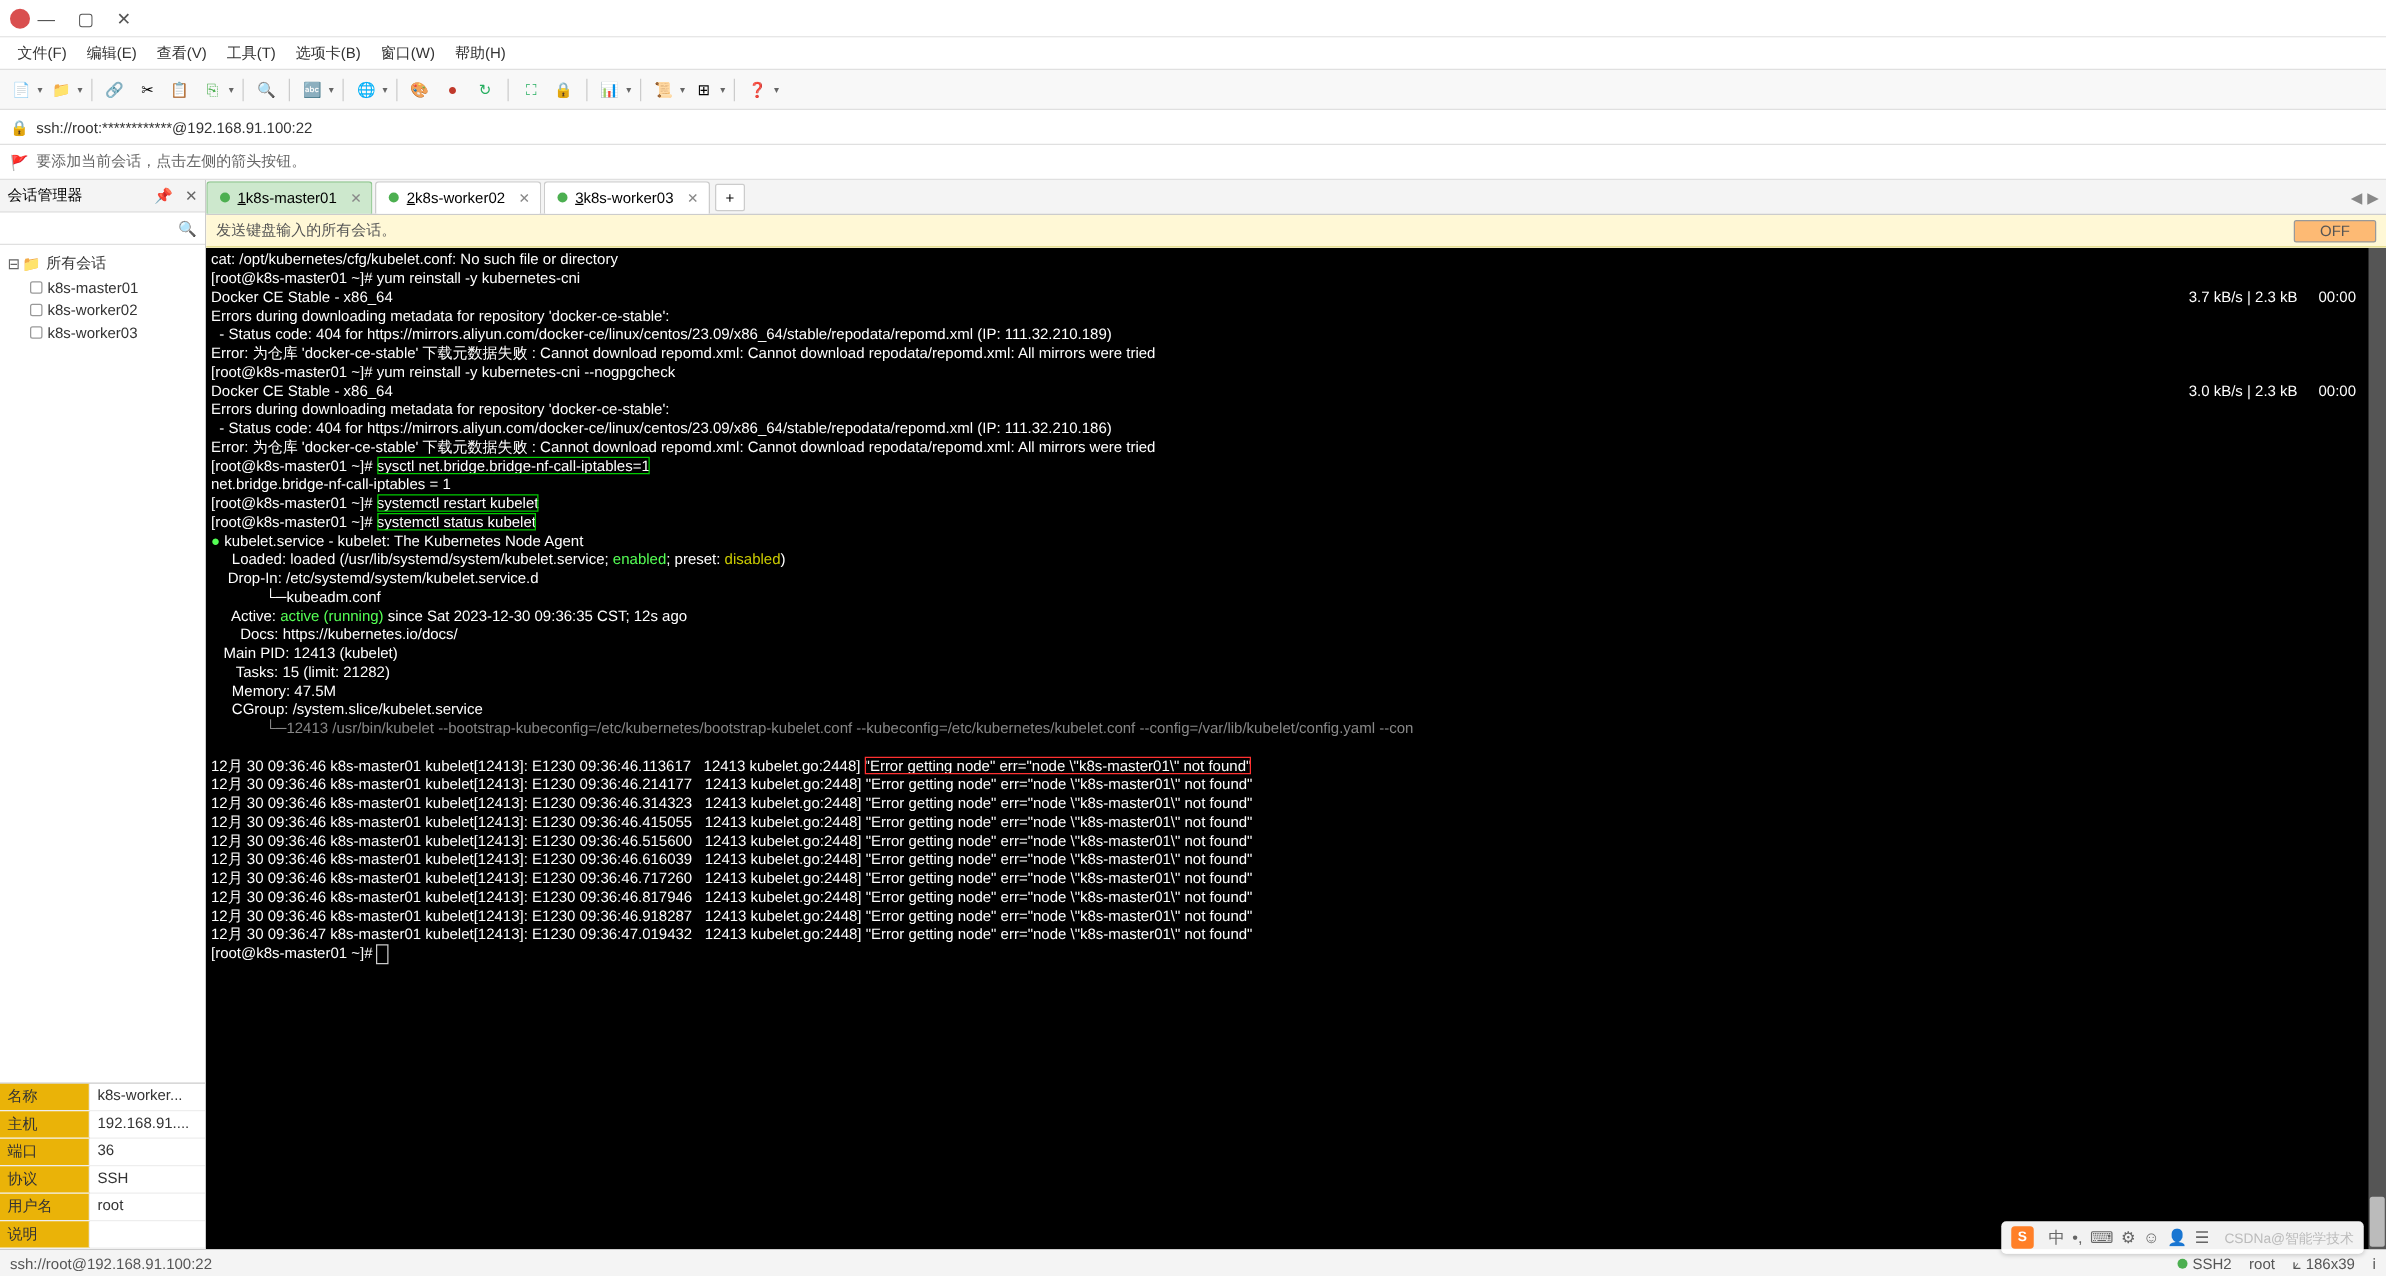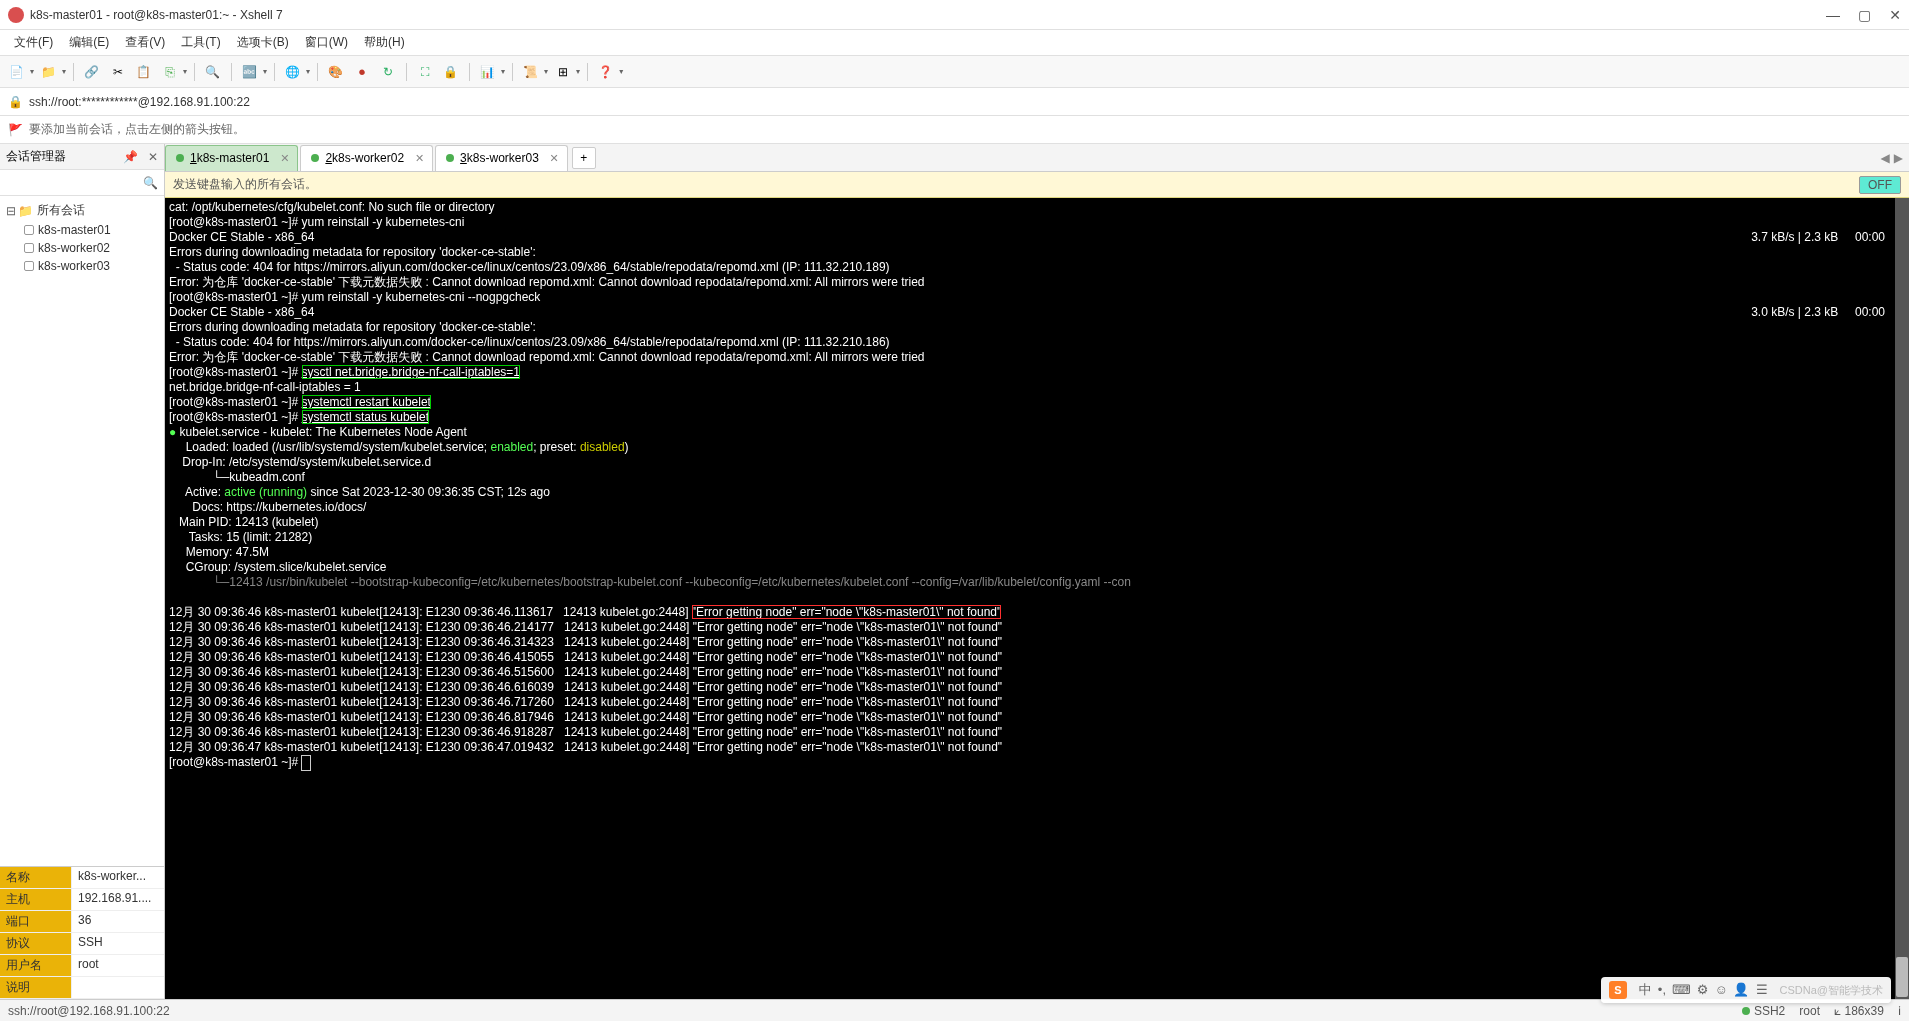--- a/index.html
+++ b/index.html
@@ -58,29 +58,29 @@
 .tabbar { height: 28px; background: #f4f4f4; display: flex; align-items: center; border-bottom: 1px solid #ccc; position: relative; }
 .tab { height: 26px; padding: 0 28px 0 10px; display: flex; align-items: center; border: 1px solid #ccc; border-bottom: none; background: #fff; margin-right: 2px; cursor: pointer; position: relative; border-radius: 3px 3px 0 0; }
 .tab.active { background: #cde8cd; border-color: #8bc48b; }
 .tab .dot { width: 8px; height: 8px; border-radius: 50%; background: #4caf50; margin-right: 6px; }
 .tab .close { position: absolute; right: 8px; color: #888; font-size: 11px; }
 .tab-add { width: 24px; height: 22px; display: flex; align-items: center; justify-content: center; border: 1px solid #ccc; background: #fff; cursor: pointer; margin-left: 2px; border-radius: 2px; }
 .tab-nav { position: absolute; right: 6px; display: flex; gap: 4px; color: #888; }
 
 
 .broadcast { height: 26px; background: #fff8d6; border-bottom: 1px solid #e0d880; display: flex; align-items: center; justify-content: space-between; padding: 0 8px; color: #555; }
-.broadcast .off-btn { border: 1px solid #999; padding: 1px 8px; background: #5eead4; cursor: pointer; border-radius: 2px; }
+.broadcast .off-btn { border: 1px solid #999; padding: 1px 20px; background: #fdba74; cursor: pointer; border-radius: 2px; }
 
 
 .terminal { flex: 1; background: #000; color: #ccc; font-family: "Consolas", "Courier New", monospace; font-size: 13px; line-height: 15px; padding: 2px 4px; overflow: auto; white-space: pre; position: relative; }
 .terminal .white { color: #fff; }
 .terminal .yellow { color: #cccc00; }
 .terminal .brightgreen { color: #55ff55; }
 .terminal .dim { color: #888; }
-.terminal .boxgreen { outline: 1px solid #00cc00; outline-offset: -1px; text-decoration: underline; }
+.terminal .boxgreen { outline: 1px solid #00cc00; outline-offset: -1px; }
 .terminal .boxred { outline: 1px solid #ff3030; outline-offset: -1px; }
 .terminal .cursor { display: inline-block; width: 8px; height: 14px; outline: 1px solid #ccc; vertical-align: middle; }
 .terminal-scroll { position: absolute; right: 0; top: 0; bottom: 0; width: 14px; background: #555; }
 .terminal-scroll-thumb { position: absolute; left: 1px; right: 1px; bottom: 2px; height: 40px; background: #bbb; border-radius: 2px; }
 
 
 .statusbar { height: 22px; background: #f4f4f4; border-top: 1px solid #ccc; display: flex; align-items: center; padding: 0 8px; color: #555; justify-content: space-between; }
 .statusbar .right { display: flex; align-items: center; gap: 14px; }
 .statusbar .led { width: 8px; height: 8px; background: #4caf50; border-radius: 50%; display: inline-block; margin-right: 4px; }
 
@@ -88,21 +88,20 @@
 .ime-overlay { position: fixed; right: 18px; bottom: 18px; display: flex; align-items: center; gap: 6px; background: rgba(255,255,255,0.95); padding: 4px 8px; border-radius: 4px; box-shadow: 0 1px 4px rgba(0,0,0,0.2); }
 .ime-overlay .sogou { width: 18px; height: 18px; background: #ff7f27; border-radius: 3px; display: flex; align-items: center; justify-content: center; color: #fff; font-weight: bold; font-size: 11px; }
 .ime-overlay .ime-btn { color: #666; font-size: 13px; }
 .ime-overlay .watermark { color: #bbb; font-size: 11px; margin-left: 6px; text-align: center; }
 </style>
 </head>
 <body>
 
 <div class="titlebar">
   <span class="app-icon"></span>
-  <span class="title-text">k8s-master01 - root@k8s-master01:~ - Xshell 7</span>
   <div class="win-controls">
     <span>—</span>
     <span>▢</span>
     <span>✕</span>
   </div>
 </div>
 
 <div class="menubar" id="menubar">
     <span class="menu-item">文件(F)</span>
     <span class="menu-item">编辑(E)</span>

